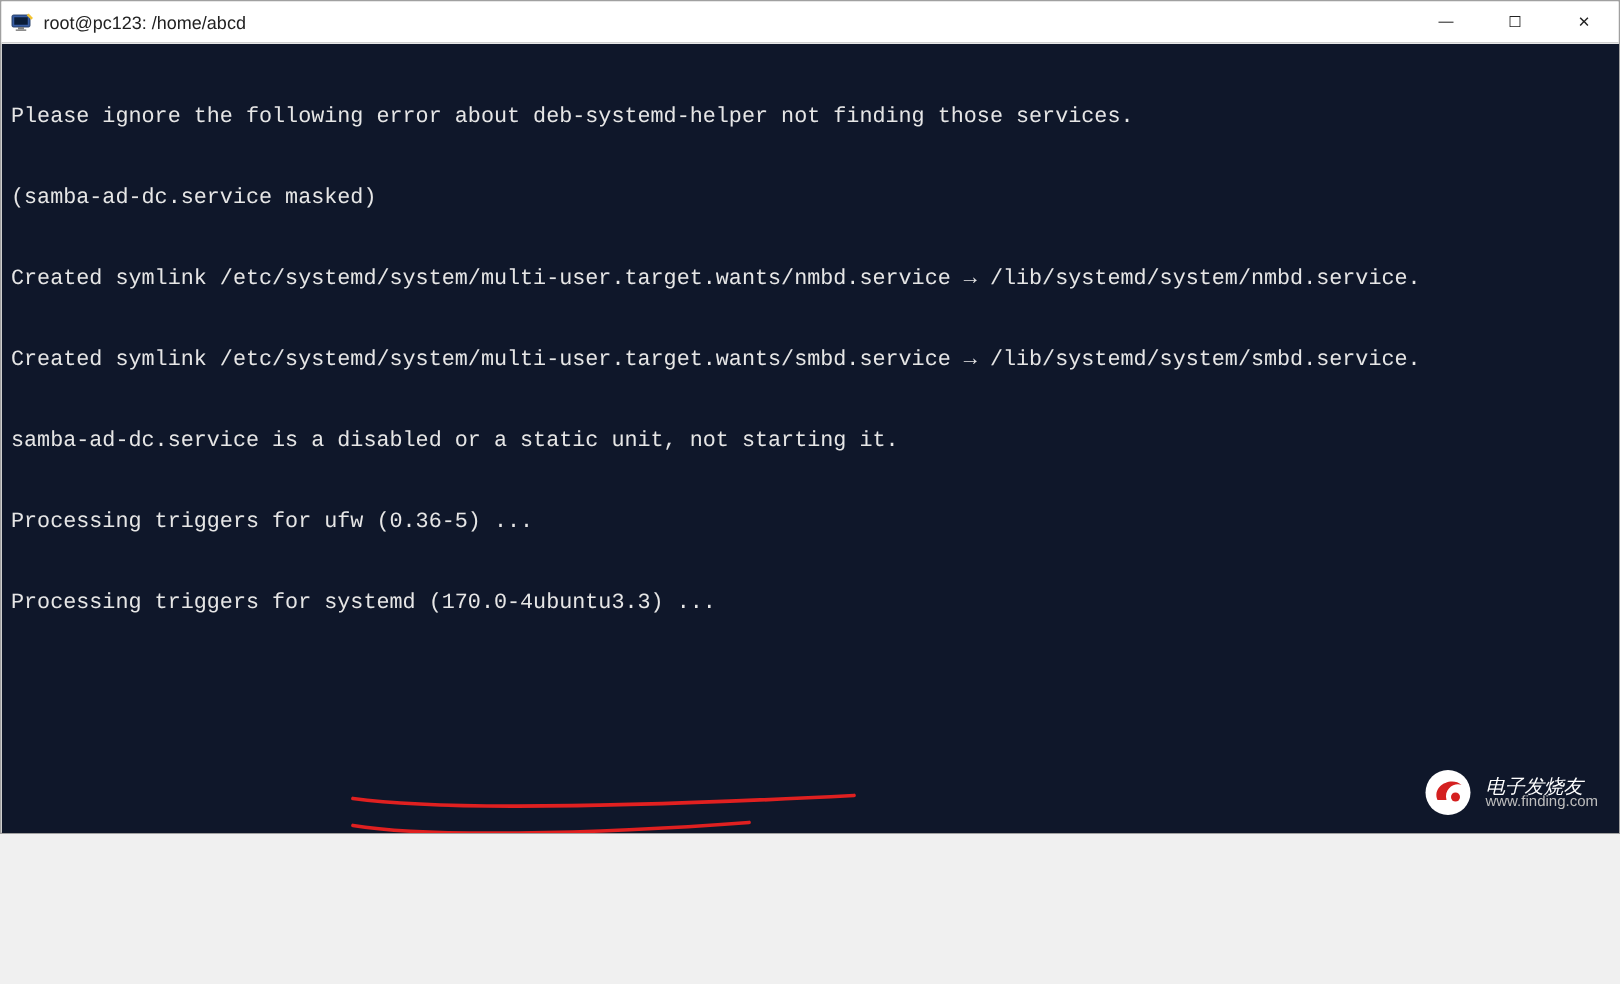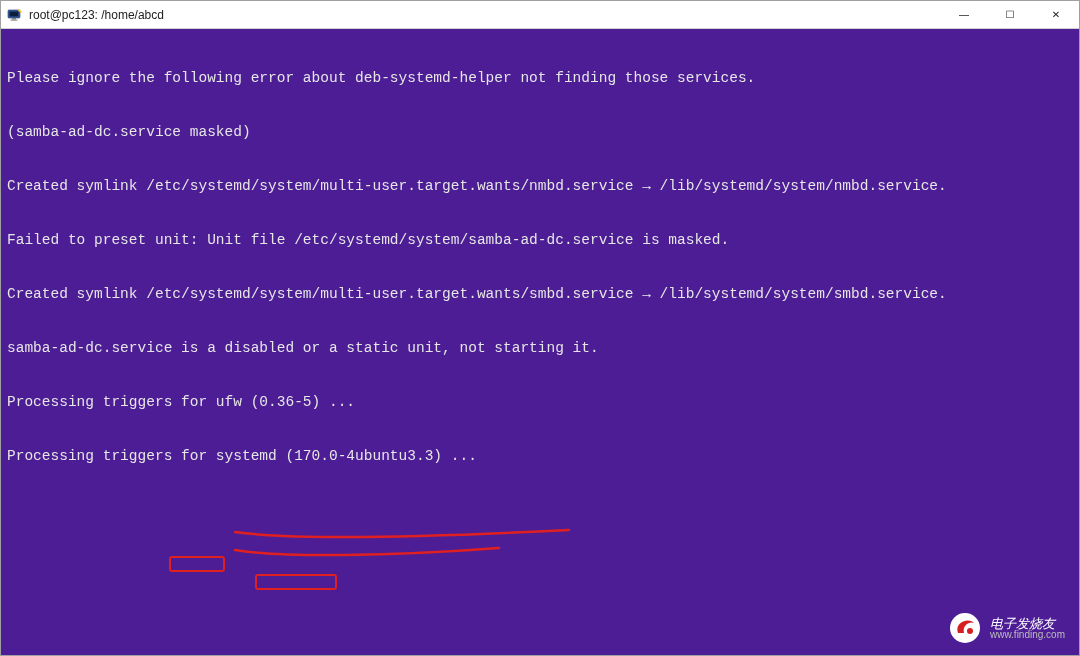--- a/index.html
+++ b/index.html
@@ -6,21 +6,21 @@
   body {
     width: 1080px;
     height: 656px;
     background: #f0f0f0;
     font-family: Consolas, "Courier New", monospace;
     overflow: hidden;
     position: relative;
   }
   .window {
     width: 1080px;
-    height: 656px;
+    height: 556px;
     display: flex;
     flex-direction: column;
     border: 1px solid #a0a0a0;
     background: #ffffff;
   }
   
   .titlebar {
     height: 28px;
     background: #ffffff;
     border-bottom: 1px solid #d0d0d0;
@@ -49,21 +49,21 @@
     justify-content: center;
     font-family: "Segoe UI Symbol", sans-serif;
     font-size: 10px;
     color: #222;
     cursor: pointer;
   }
 
   
   .terminal {
     flex: 1;
-    background: #4c1d95;
+    background: #0f172a;
     color: #e6e6e6;
     font-size: 14.5px;
     line-height: 18px;
     padding: 4px 8px 4px 6px;
     overflow-y: auto;
     white-space: pre;
     position: relative;
   }
   .line { white-space: pre; }
 
@@ -137,21 +137,20 @@
       <div class="win-btn close">
           <span>✕</span>
         </div>
     </div>
   </div>
 
   <div class="terminal">
     <div class="line">Please ignore the following error about deb-systemd-helper not finding those services.</div>
     <div class="line">(samba-ad-dc.service masked)</div>
     <div class="line">Created symlink /etc/systemd/system/multi-user.target.wants/nmbd.service → /lib/systemd/system/nmbd.service.</div>
-    <div class="line">Failed to preset unit: Unit file /etc/systemd/system/samba-ad-dc.service is masked.</div>
     <div class="line">Created symlink /etc/systemd/system/multi-user.target.wants/smbd.service → /lib/systemd/system/smbd.service.</div>
     <div class="line">samba-ad-dc.service is a disabled or a static unit, not starting it.</div>
     <div class="line">Processing triggers for ufw (0.36-5) ...</div>
     <div class="line">Processing triggers for systemd (170.0-4ubuntu3.3) ...</div>
     
     
     
     
     
     

